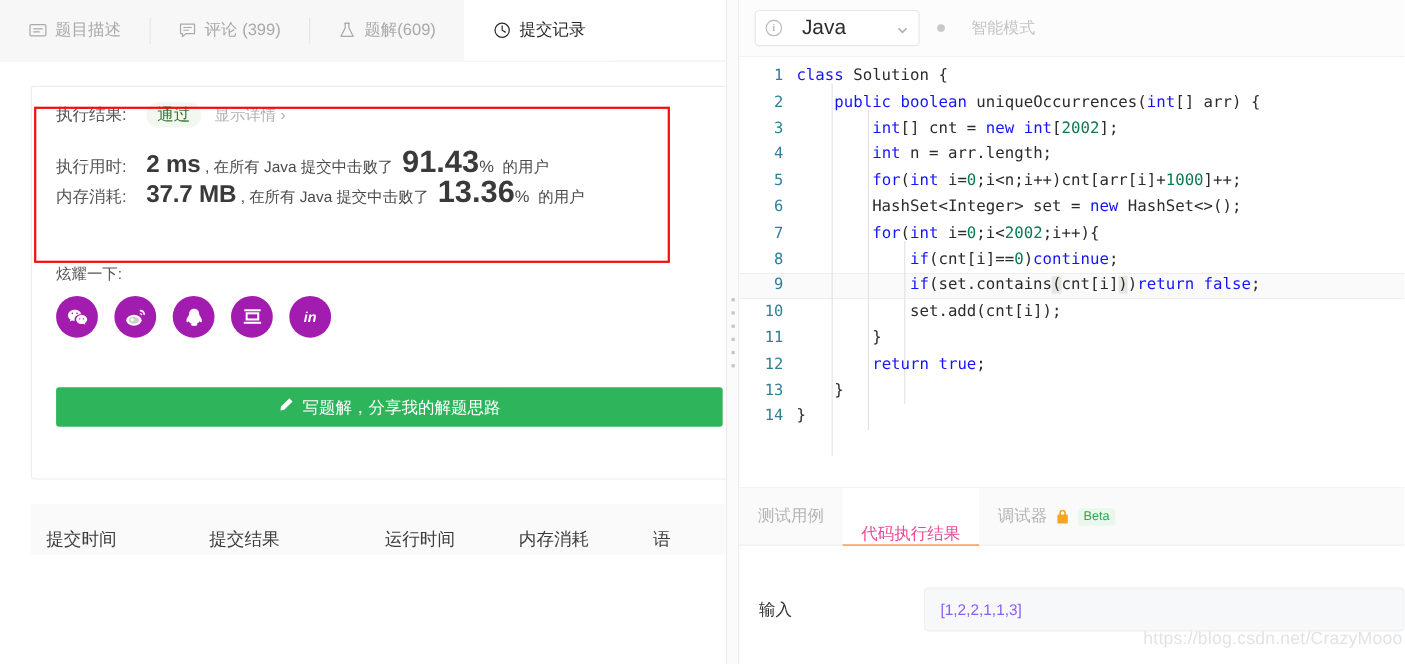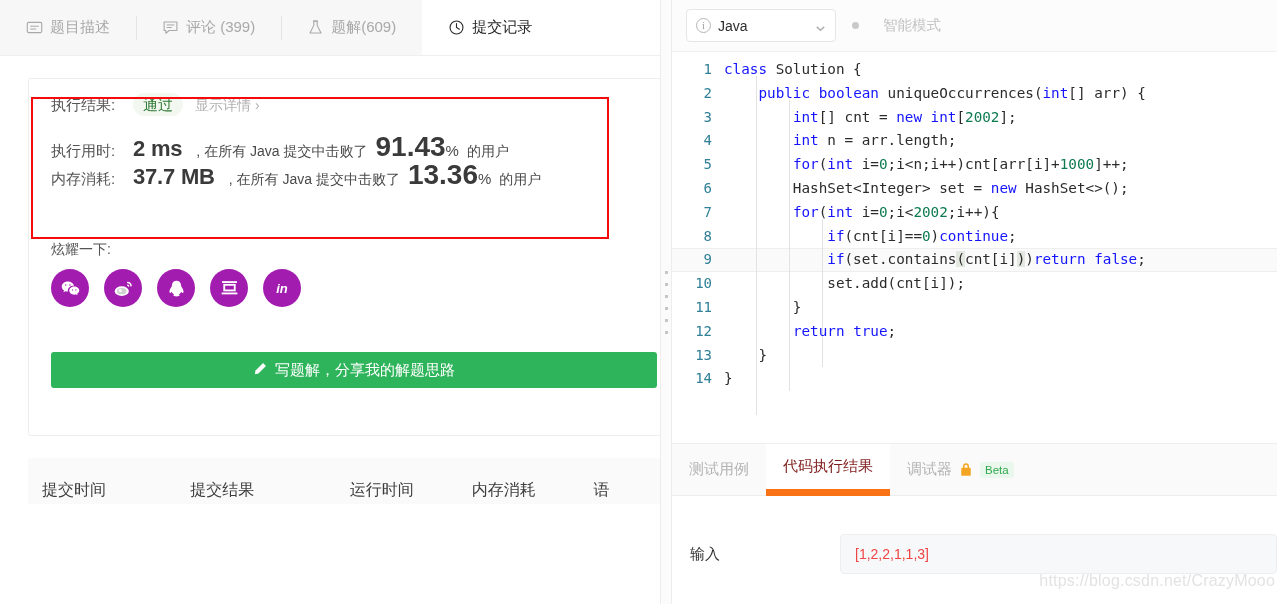--- a/index.html
+++ b/index.html
@@ -95,21 +95,21 @@
     border-radius: 12px;
     line-height: 1.15;
   }
   .detail-link {
     color: #b1b1b1; font-size: 14px; margin-left: 12px; cursor: pointer;
   }
   .metric-big {
     font-size: 22px; font-weight: bold; color: #3a3a3a;
     letter-spacing: -0.2px;
   }
-  .metric-tail { font-size: 14px; color: #4a4a4a; margin-left: 14px; }
+  .metric-tail { font-size: 14px; color: #4a4a4a; margin-left: 4px; }
   .pct-big { font-size: 28px; font-weight: bold; color: #3a3a3a; }
   .pct-sym { font-size: 15px; color: #4a4a4a; font-weight: normal; }
   .tail-user { font-size: 14px; color: #4a4a4a; margin-left: 8px; }
 
   .share-label {
     position: absolute; left: 22px; top: 162px;
     font-size: 14px; color: #555;
   }
   .share-row {
     position: absolute; left: 22px; top: 190px;
@@ -205,21 +205,21 @@
     padding: 0 9px;
     cursor: pointer;
   }
   .info-ico {
     width: 15px; height: 15px; border-radius: 50%;
     border: 1px solid #b6b6b6; color: #9a9a9a;
     font-size: 10px; line-height: 13px; text-align: center;
     font-family: "Liberation Serif", serif;
     flex: 0 0 15px;
   }
-  .lang-name { font-size: 14px; color: #2d2d2d; margin-left: 7px; flex: 1; }
+  .lang-name { font-size: 19px; color: #2d2d2d; margin-left: 18px; flex: 1; }
   .chev { width: 11px; height: 11px; }
   .chev svg { width: 100%; height: 100%; stroke: #b0b0b0; fill: none; stroke-width: 1.6; }
   .smart-mode { display: flex; align-items: center; gap: 24px; font-size: 14.5px; color: #c3c3c3; cursor: pointer; }
   .dot-grey { width: 7px; height: 7px; border-radius: 50%; background: #c9c9c9; display: block; }
 
   
   .code-wrap {
     flex: 1 1 auto;
     position: relative;
     background: #ffffff;
@@ -262,23 +262,24 @@
     background: #fafafa;
     border-bottom: 1px solid #ededed;
   }
   .ctab {
     display: flex; align-items: center; gap: 7px;
     padding: 0 17px;
     font-size: 15px; color: #b3b3b3;
     cursor: pointer; white-space: nowrap;
   }
   .ctab.active {
-    background: #ffffff; color: #7f1d1d;
-    border-bottom: 7px solid #f97316;
+    background: #ffffff; color: #ec4899;
+    border-bottom: 1px solid #f97316;
     margin-bottom: -1px;
+    align-items: flex-end;
   }
   .lock-ico { width: 14px; height: 15px; display: inline-flex; }
   .lock-ico svg { width: 100%; height: 100%; fill: #f5a524; }
   .beta {
     font-size: 11.5px; color: #2fa84f;
     background: #eaf7ec; border-radius: 3px;
     padding: 2px 5px;
   }
   .cbody { flex: 1; padding: 16px 0 0 18px; position: relative; }
   .status-row { display: flex; align-items: baseline; gap: 16px; }
@@ -288,21 +289,21 @@
   .io-row { display: flex; align-items: center; margin-top: 22px; }
   .io-label { width: 150px; font-size: 15px; color: #333; }
   .io-box {
     flex: 1; margin-right: 0;
     height: 40px;
     background: #f7f8f9;
     border: 1px solid #eceef0;
     border-radius: 4px;
     display: flex; align-items: center;
     padding: 0 14px;
-    font-size: 14px; color: #ef4444;
+    font-size: 14px; color: #8b5cf6;
     font-family: "Liberation Sans", sans-serif;
   }
   .watermark {
     position: absolute;
     right: 2px; bottom: 14px;
     font-size: 16px; color: #e3e3e3;
     letter-spacing: 0.2px;
     pointer-events: none;
   }
 </style>

